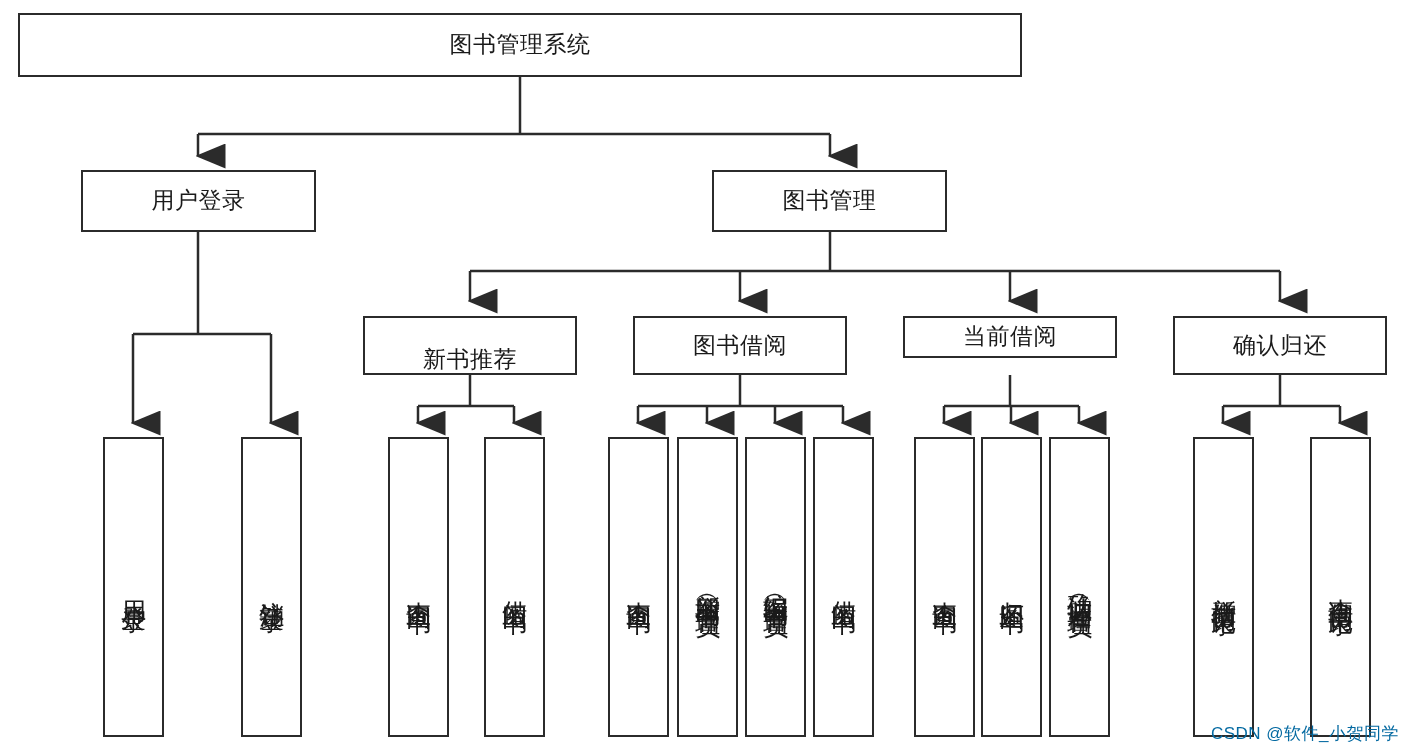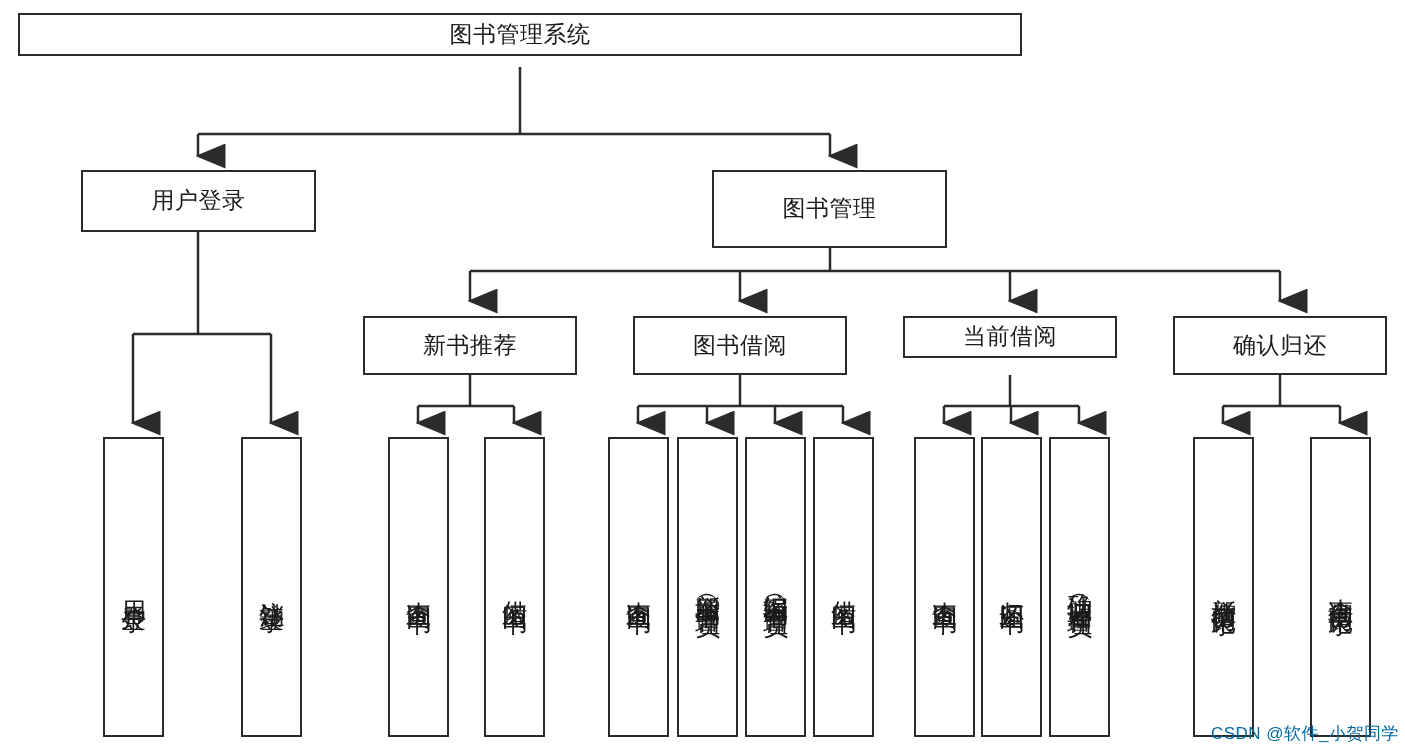--- a/index.html
+++ b/index.html
@@ -114,32 +114,32 @@
       <path d="M1011,406 L1011,423" marker-end="url(#arw)"></path>
       <path d="M1079,406 L1079,423" marker-end="url(#arw)"></path>
 
       <path d="M1280,375 L1280,406"></path>
       <path d="M1223,406 L1340,406"></path>
       <path d="M1223,406 L1223,423" marker-end="url(#arw)"></path>
       <path d="M1340,406 L1340,423" marker-end="url(#arw)"></path>
     </g>
   </svg>
 
-  <div class="node horiz" style="left:18px; top:13px; width:1004px; height:43px;">
+  <div class="node horiz" style="left:18px; top:13px; width:1004px; height:64px;">
     <span class="lbl">图书管理系统</span>
   </div>
 
   <div class="node horiz" style="left:81px; top:170px; width:235px; height:62px;">
     <span class="lbl">用户登录</span>
   </div>
-  <div class="node horiz" style="left:712px; top:170px; width:235px; height:78px;">
+  <div class="node horiz" style="left:712px; top:170px; width:235px; height:62px;">
     <span class="lbl">图书管理</span>
   </div>
 
-  <div class="node horiz" style="left:363px; top:316px; width:214px; height:59px;">
+  <div class="node horiz" style="left:363px; top:316px; width:214px; height:59px;align-items:flex-end;">
     <span class="lbl">新书推荐</span>
   </div>
   <div class="node horiz" style="left:633px; top:316px; width:214px; height:59px;">
     <span class="lbl">图书借阅</span>
   </div>
   <div class="node horiz" style="left:903px; top:316px; width:214px; height:42px;">
     <span class="lbl">当前借阅</span>
   </div>
   <div class="node horiz" style="left:1173px; top:316px; width:214px; height:59px;">
     <span class="lbl">确认归还</span>

